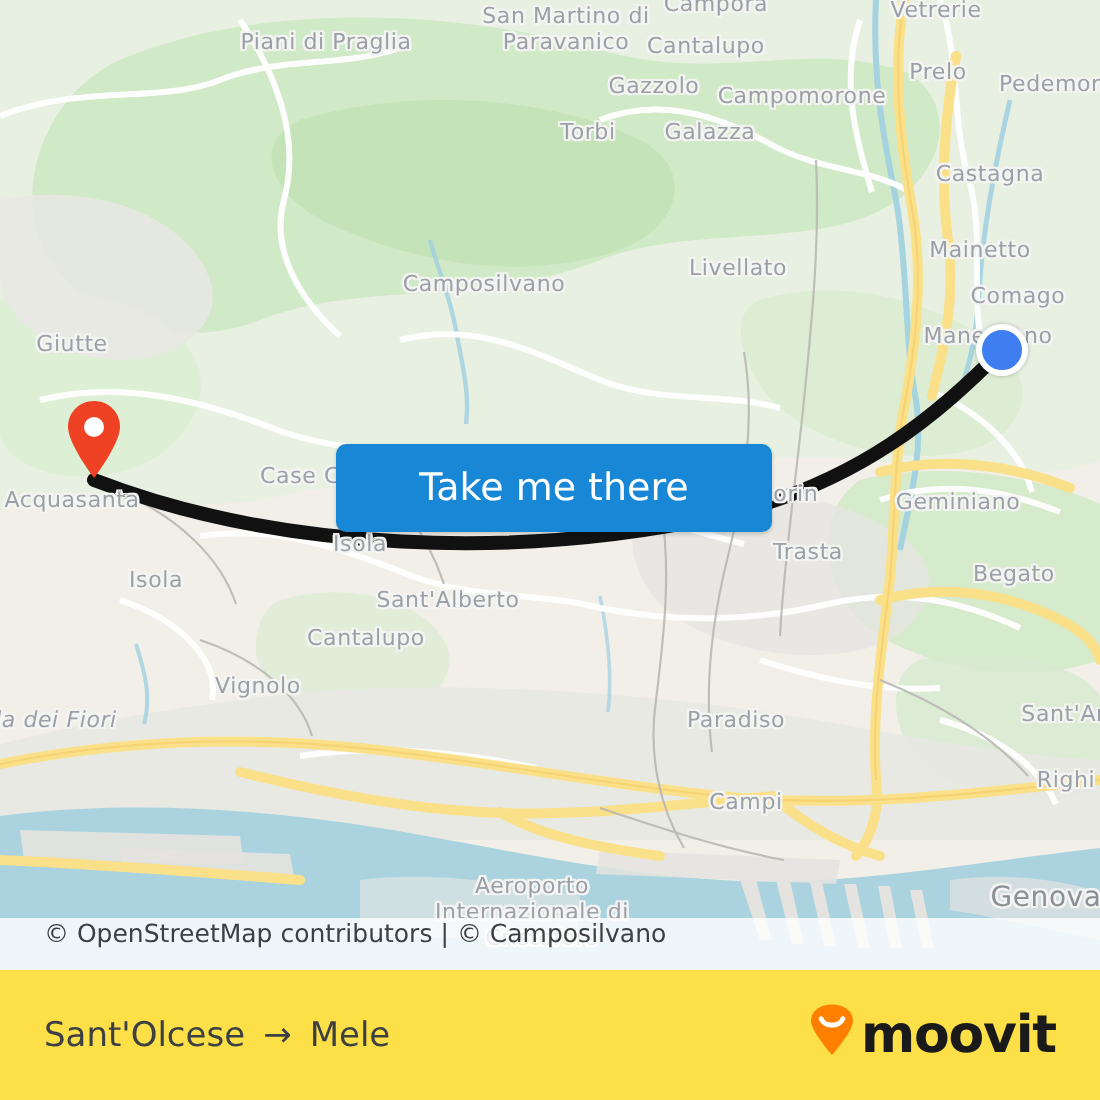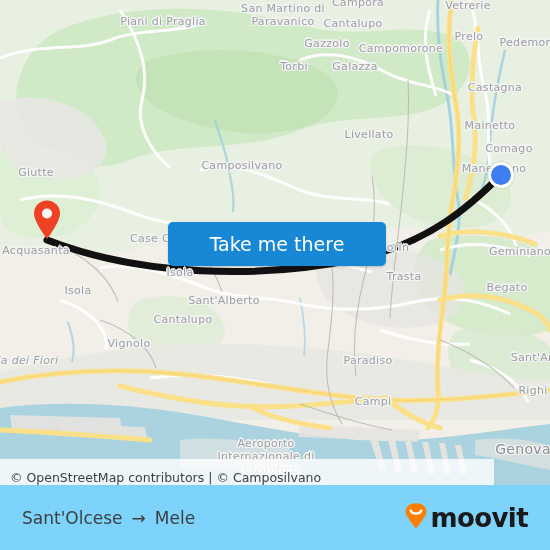--- a/index.html
+++ b/index.html
@@ -54,33 +54,33 @@
     background:#1787d6;border-radius:5px;border:none;
     color:#ffffff;font-size:19px;
     font-family:"DejaVu Sans", sans-serif;
     display:flex;align-items:center;justify-content:center;
     cursor:pointer;
     box-shadow:0 1px 2px rgba(0,0,0,.18);
   }
 
   
   #attribution{
-    position:absolute;left:0;bottom:0;width:494px;height:26px;
+    position:absolute;left:0;bottom:0;width:550px;height:26px;
     background:rgba(255,255,255,.80);
-    display:flex;align-items:flex-end;
+    display:flex;align-items:flex-start;
     font-size:12.5px;color:#3c4043;
     font-family:"DejaVu Sans", sans-serif;
-    padding-left:10px;box-sizing:border-box;
+    padding-left:22px;box-sizing:border-box;
   }
   #attribution .sep{margin:0 4px;color:#3c4043;}
 
   
   #footer{
     position:absolute;left:0;top:485px;width:550px;height:65px;
-    background:#7dd3fc;
+    background:#fde047;
     display:flex;align-items:center;justify-content:space-between;
     padding:0 22px;box-sizing:border-box;
   }
   #route-summary{
     display:flex;align-items:center;gap:9px;
     font-size:17px;color:#3c4043;
     font-family:"DejaVu Sans", sans-serif;
   }
   #route-arrow{font-size:17px;color:#3c4043;}
   #moovit-logo{display:flex;align-items:center;gap:2px;}
@@ -212,26 +212,26 @@
         <div class="lbl" style="left: 401px; top: 48px;">Campomorone</div>
         <div class="lbl" style="left: 469px; top: 36px;">Prelo</div>
         <div class="lbl" style="left: 532px; top: 42px;">Pedemonte</div>
         <div class="lbl" style="left: 294px; top: 66px; text-align: center;">Torbi</div>
         <div class="lbl" style="left: 355px; top: 66px;">Galazza</div>
         <div class="lbl" style="left: 495px; top: 87px;">Castagna</div>
         <div class="lbl" style="left: 369px; top: 134px;">Livellato</div>
         <div class="lbl" style="left: 490px; top: 125px;">Mainetto</div>
         <div class="lbl" style="left: 509px; top: 148px;">Comago</div>
         <div class="lbl" style="left: 36px; top: 172px;">Giutte</div>
-        <div class="lbl" style="left: 242px; top: 165px;">Camposilvano</div>
+        <div class="lbl" style="left: 242px; top: 142px;">Camposilvano</div>
         <div class="lbl" style="left: 494px; top: 168px;">Manesseno</div>
         <div class="lbl" style="left: 150px; top: 238px;">Case C</div>
         <div class="lbl" style="left: 36px; top: 250px;">Acquasanta</div>
         <div class="lbl" style="left: 394px; top: 247px;">Borin</div>
-        <div class="lbl" style="left: 479px; top: 251px; margin-left: 41px;">Geminiano</div>
+        <div class="lbl" style="left: 479px; top: 251px;">Geminiano</div>
         <div class="lbl" style="left: 180px; top: 272px;">Isola</div>
         <div class="lbl" style="left: 404px; top: 276px;">Trasta</div>
         <div class="lbl" style="left: 78px; top: 290px;">Isola</div>
         <div class="lbl" style="left: 224px; top: 300px;">Sant'Alberto</div>
         <div class="lbl" style="left: 507px; top: 287px;">Begato</div>
         <div class="lbl" style="left: 183px; top: 319px;">Cantalupo</div>
         <div class="lbl" style="left: 129px; top: 343px;">Vignolo</div>
         <div class="lbl italic" style="left: 26px; top: 360px;">da dei Fiori</div>
         <div class="lbl" style="left: 368px; top: 360px;">Paradiso</div>
         <div class="lbl" style="left: 533px; top: 357px;">Sant'An</div>

